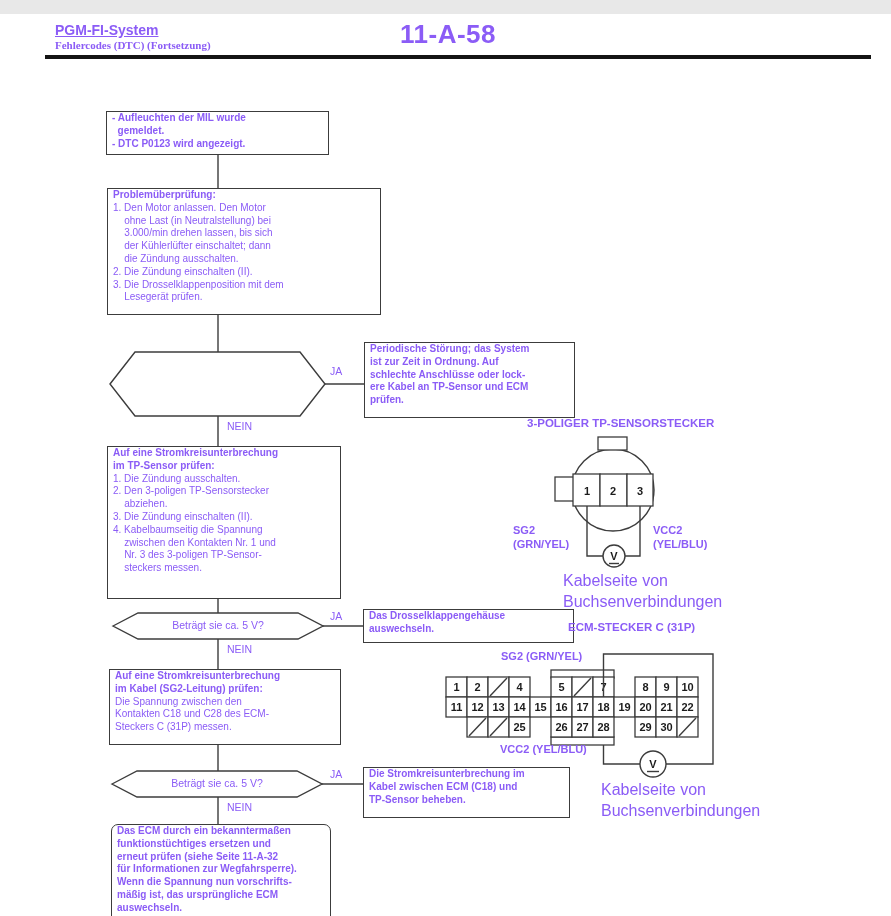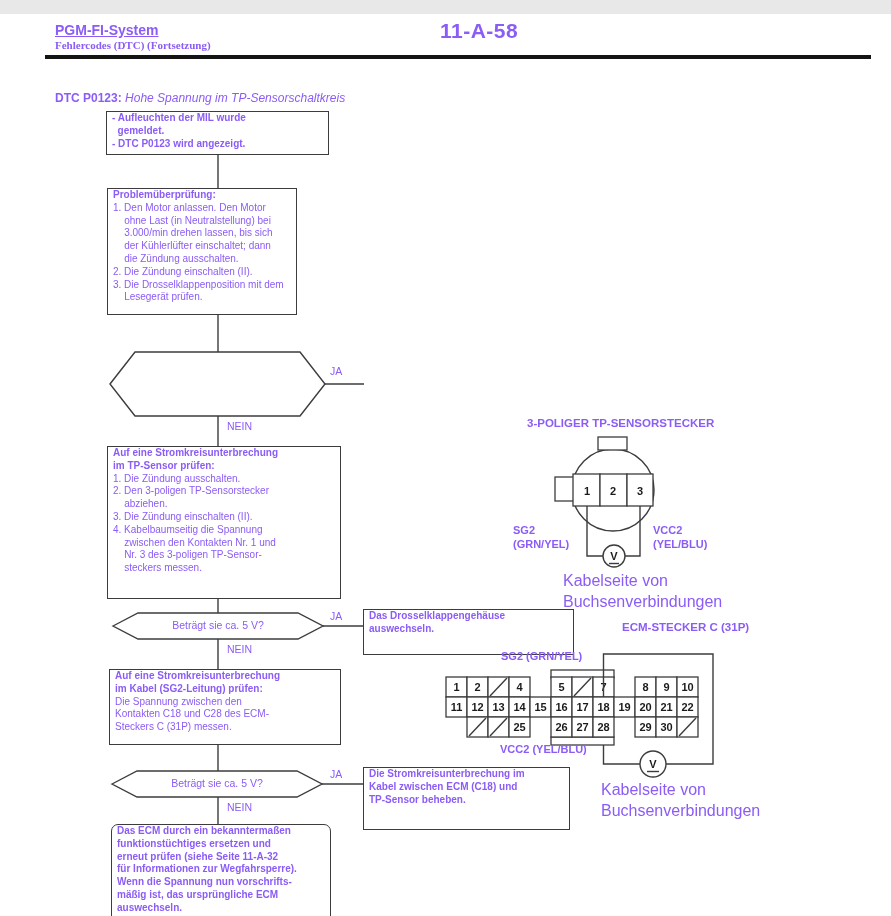--- a/index.html
+++ b/index.html
@@ -6,21 +6,21 @@
   #page {
     position:relative; width:891px; height:916px; margin:14px auto;
     background:#ffffff; color:#8b5cf6;
     font-family:"Liberation Sans", sans-serif;
     overflow:hidden;
   }
   .abs { position:absolute; }
   
   .sys-title { left:55px; top:8px; font-size:14px; font-weight:bold; text-decoration:underline; }
   .sys-sub   { left:55px; top:25px; font-size:11px; font-weight:bold;font-family:Liberation Serif, serif; }
-  .page-num  { left:440px; top:5px; font-size:21px; font-weight:bold; letter-spacing:0.5px; }
+  .page-num  { left:400px; top:5px; font-size:26px; font-weight:bold; letter-spacing:0.5px; }
   .rule      { left:45px; top:41px; width:826px; height:4px; background:#141414; }
   .dtc-title { left:55px; top:77px; font-size:12px; }
   .dtc-title .code { font-weight:bold; }
   .dtc-title .desc { font-style:italic; }
   
   .box {
     position:absolute; box-sizing:border-box;
     border:1.6px solid #3c3c3c; background:#fff;
     padding:0 5px; font-size:10px; line-height:1.28;
     font-weight:bold; white-space:pre-wrap;
@@ -49,21 +49,20 @@
 </style>
 </head>
 <body>
 
 <div id="page">
 
   <div class="abs sys-title">PGM-FI-System</div>
   <div class="abs sys-sub">Fehlercodes (DTC) (Fortsetzung)</div>
   <div class="abs page-num">11-A-58</div>
   <div class="abs rule"></div>
-  <div class="abs dtc-title"><span class="code">DTC P0123:</span><span class="desc"> Hohe Spannung im TP-Sensorschaltkreis</span></div>
 
   <svg id="diagram-svg" width="891" height="916">
     <g>
       <line x1="218" y1="138" x2="218" y2="175"></line>
       <line x1="218" y1="300" x2="218" y2="339"></line>
       <line x1="218" y1="402" x2="218" y2="432"></line>
       <line x1="218" y1="584" x2="218" y2="600"></line>
       <line x1="218" y1="625" x2="218" y2="655"></line>
       <line x1="218" y1="730" x2="218" y2="758"></line>
       <line x1="218" y1="783" x2="218" y2="810"></line>
@@ -166,81 +165,86 @@
       <circle class="meter" cx="653" cy="750" r="13"></circle>
       <text x="653" y="754">V</text>
       <line x1="647" y1="757.5" x2="659" y2="757.5"></line>
     </g>
   </svg>
 
   <div class="box" style="left:106px; top:97px; width:223px; height:44px;">- Aufleuchten der MIL wurde
   gemeldet.
 - DTC P0123 wird angezeigt.</div>
 
-  <div class="box" style="left:107px; top:174px; width:190px; height:127px;"><span class="heading">Problemüberprüfung:</span>
+  <div class="box" style="left:107px; top:174px; width:274px; height:127px;"><span class="heading">Problemüberprüfung:</span>
 <span class="body">1. Den Motor anlassen. Den Motor
     ohne Last (in Neutralstellung) bei
     3.000/min drehen lassen, bis sich
     der Kühlerlüfter einschaltet; dann
     die Zündung ausschalten.
 2. Die Zündung einschalten (II).
 3. Die Drosselklappenposition mit dem
     Lesegerät prüfen.</span></div>
 
   <div class="branch" style="left:330px; top:351px;">JA</div>
   <div class="branch" style="left:227px; top:406px;">NEIN</div>
 
+  <div class="box" style="left:364px; top:328px; width:211px; height:76px;">Periodische Störung; das System
+ist zur Zeit in Ordnung. Auf
+schlechte Anschlüsse oder lock-
+ere Kabel an TP-Sensor und ECM
+prüfen.</div>
 
   <div class="box" style="left:107px; top:432px; width:234px; height:153px;"><span class="heading">Auf eine Stromkreisunterbrechung
 im TP-Sensor prüfen:</span>
 <span class="body">1. Die Zündung ausschalten.
 2. Den 3-poligen TP-Sensorstecker
     abziehen.
 3. Die Zündung einschalten (II).
 4. Kabelbaumseitig die Spannung
     zwischen den Kontakten Nr. 1 und
     Nr. 3 des 3-poligen TP-Sensor-
     steckers messen.</span></div>
 
   <div class="hex-text" style="left:113px; top:605px; width:210px;">Beträgt sie ca. 5 V?</div>
   <div class="branch" style="left:330px; top:596px;">JA</div>
   <div class="branch" style="left:227px; top:629px;">NEIN</div>
 
-  <div class="box" style="left:363px; top:595px; width:211px; height:46px;">Das Drosselklappengehäuse
+  <div class="box" style="left:363px; top:595px; width:211px; height:34px;">Das Drosselklappengehäuse
 auswechseln.</div>
 
   <div class="box" style="left:109px; top:655px; width:232px; height:76px;"><span class="heading">Auf eine Stromkreisunterbrechung
 im Kabel (SG2-Leitung) prüfen:</span>
 <span class="body">Die Spannung zwischen den
 Kontakten C18 und C28 des ECM-
 Steckers C (31P) messen.</span></div>
 
   <div class="hex-text" style="left:112px; top:763px; width:210px;">Beträgt sie ca. 5 V?</div>
   <div class="branch" style="left:330px; top:754px;">JA</div>
   <div class="branch" style="left:227px; top:787px;">NEIN</div>
 
-  <div class="box" style="left:363px; top:753px; width:207px; height:63px;">Die Stromkreisunterbrechung im
+  <div class="box" style="left:363px; top:753px; width:207px; height:51px;">Die Stromkreisunterbrechung im
 Kabel zwischen ECM (C18) und
 TP-Sensor beheben.</div>
 
   <div class="box" style="left:111px; top:810px; width:220px; height:104px;border-radius:7px;">Das ECM durch ein bekanntermaßen
 funktionstüchtiges ersetzen und
 erneut prüfen (siehe Seite 11-A-32
 für Informationen zur Wegfahrsperre).
 Wenn die Spannung nun vorschrifts-
 mäßig ist, das ursprüngliche ECM
 auswechseln.</div>
 
   <div class="dtitle" style="left:527px; top:403px;">3-POLIGER TP-SENSORSTECKER</div>
   <div class="dlabel" style="left:513px; top:510px;">SG2
 (GRN/YEL)</div>
   <div class="dlabel" style="left:653px; top:510px;">VCC2
 (YEL/BLU)</div>
   <div class="dcaption" style="left:563px; top:557px;">Kabelseite von
 Buchsenverbindungen</div>
 
-  <div class="dtitle" style="left:622px; top:607px;">ECM-STECKER C (31P)</div>
+  <div class="dtitle" style="left:568px; top:607px;">ECM-STECKER C (31P)</div>
   <div class="dlabel" style="left:501px; top:636px;">SG2 (GRN/YEL)</div>
   <div class="dlabel" style="left:500px; top:729px;">VCC2 (YEL/BLU)</div>
   <div class="dcaption" style="left:601px; top:766px;">Kabelseite von
 Buchsenverbindungen</div>
 
 </div>
 
 </body></html>

